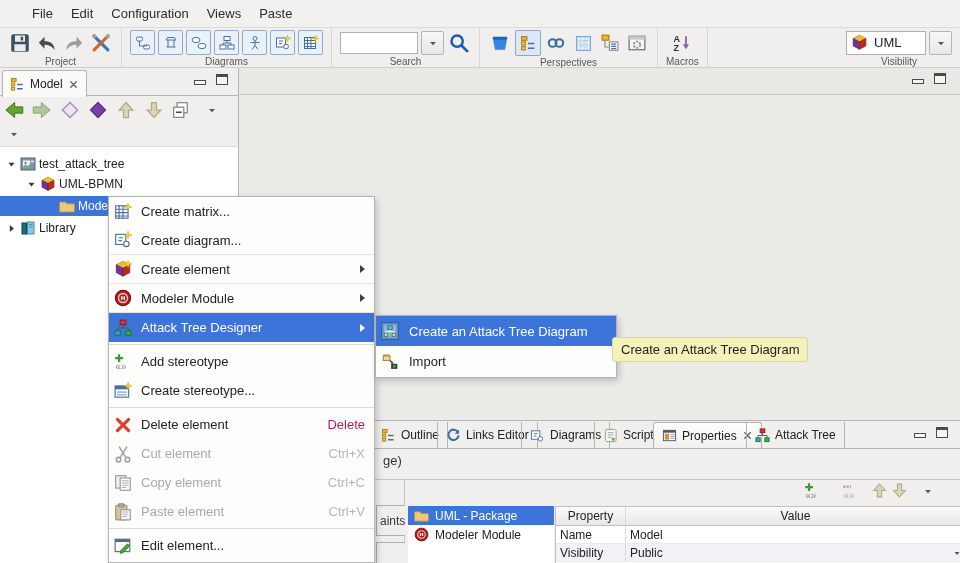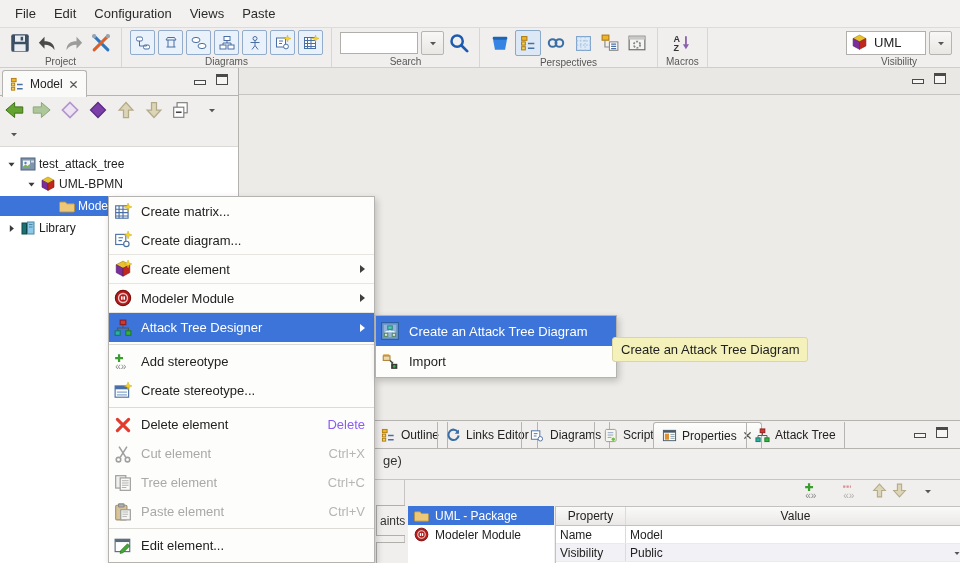--- a/index.html
+++ b/index.html
@@ -3,21 +3,21 @@
 <meta charset="utf-8">
 <style>
   html,body{margin:0;padding:0;background:#888;}
   #app{position:relative;width:960px;height:563px;background:#f0efed;overflow:hidden;
        font-family:"Liberation Sans",sans-serif;font-size:13px;color:#222;}
   .abs{position:absolute;}
   svg.ic{display:block;}
 
   
   .menubar{position:absolute;left:0;top:0;width:960px;height:28px;background:#f2f1ef;
-           border-bottom:1px solid #dcdbd8;display:flex;align-items:center;padding-left:6px;box-sizing:border-box;}
+           border-bottom:1px solid #dcdbd8;display:flex;align-items:center;padding-left:23px;box-sizing:border-box;}
   .mi{padding:3px 9px;color:#2b2b2b;}
 
   
   .toolbar{position:absolute;left:0;top:28px;width:960px;height:40px;background:#f0efed;
            border-bottom:1px solid #cfcecb;display:flex;box-sizing:border-box;}
   .tgroup{display:flex;flex-direction:column;align-items:center;justify-content:flex-start;
           padding:2px 8px 0;border-right:1px solid #d7d6d3;}
   .tgroup.last{border-right:none;margin-left:auto;}
   .ticons{display:flex;align-items:center;gap:3px;height:26px;}
   .tlabel{font-size:10px;color:#565656;line-height:11px;margin-top:1px;}
@@ -67,21 +67,21 @@
   .prow.alt{background:#f1f1f6;}
   .pc{display:flex;align-items:center;padding:0 4px;box-sizing:border-box;white-space:nowrap;}
   .pdiv{border-right:1px solid #dcdbd8;}
 
   
   .cmenu{position:absolute;left:108px;top:196px;width:267px;height:367px;background:#fdfdfc;
          border:1px solid #b4b3b0;box-shadow:2px 3px 7px rgba(0,0,0,.2);box-sizing:border-box;z-index:40;overflow:hidden;}
   .mrow{height:29px;display:flex;align-items:center;padding:0 9px 0 5px;gap:9px;box-sizing:border-box;}
   .mrow svg{flex:none;}
   .mlabel{flex:1;white-space:nowrap;}
-  .mshort{color:#8b5cf6;}
+  .mshort{color:#be185d;}
   .mrow.dis{color:#a9a9a7;}
   .mrow.dis .mshort{color:#b6b6b4;}
   .mrow.hl{background:#3c74d9;color:#fff;}
   .hline{border-bottom:1px solid #e6e5e2;}
   .msep{height:5px;display:flex;align-items:center;}
   .msep::after{content:"";flex:1;height:1px;background:#dcdbd8;}
   .subarr{width:0;height:0;border-left:5px solid #3f3f3f;border-top:4px solid transparent;border-bottom:4px solid transparent;}
   .hl .subarr{border-left-color:#fff;}
 
   .smenu{position:absolute;left:375px;top:315px;width:242px;height:63px;background:#fdfdfc;
@@ -750,21 +750,21 @@
       <svg class="ic" width="18" height="18">
           <use href="#s-cut"></use>
         </svg>
       <span class="mlabel">Cut element</span>
       <span class="mshort">Ctrl+X</span>
     </div>
     <div class="mrow dis">
       <svg class="ic" width="18" height="18">
           <use href="#s-copy"></use>
         </svg>
-      <span class="mlabel">Tree element</span>
+      <span class="mlabel">Copy element</span>
       <span class="mshort">Ctrl+C</span>
     </div>
     <div class="mrow dis">
       <svg class="ic" width="18" height="18">
           <use href="#s-paste"></use>
         </svg>
       <span class="mlabel">Paste element</span>
       <span class="mshort">Ctrl+V</span>
     </div>
     <div class="msep"></div>

